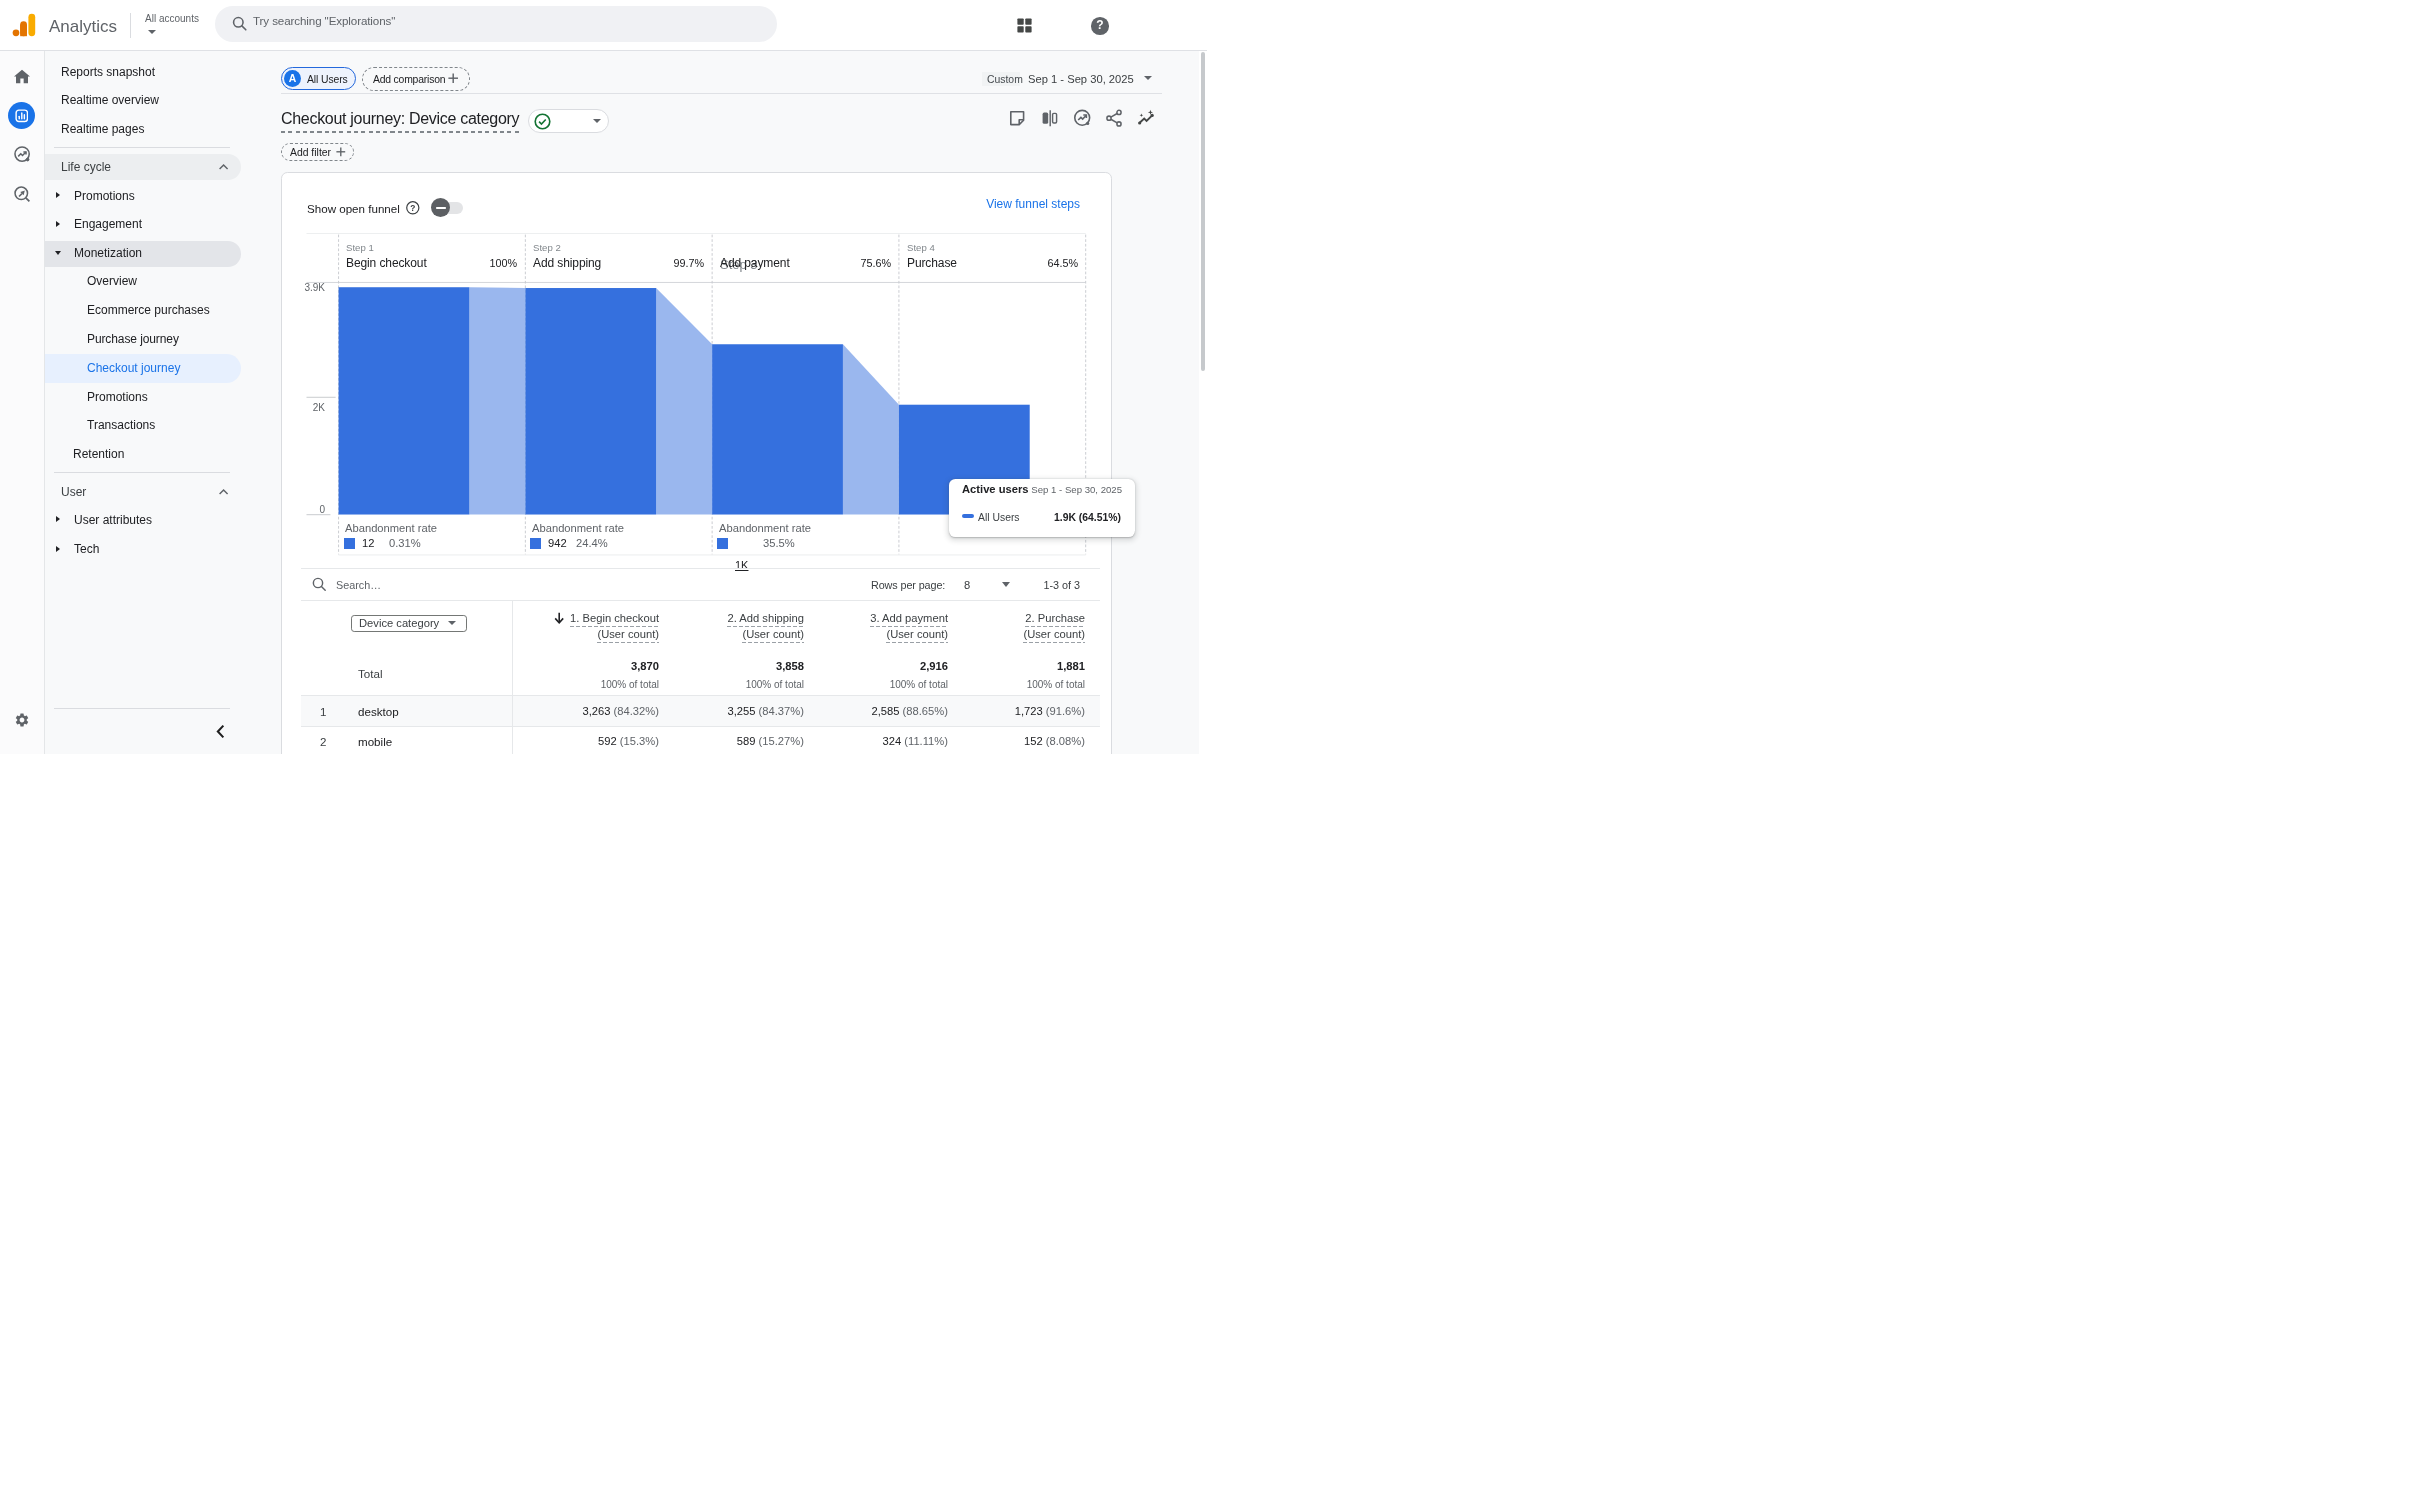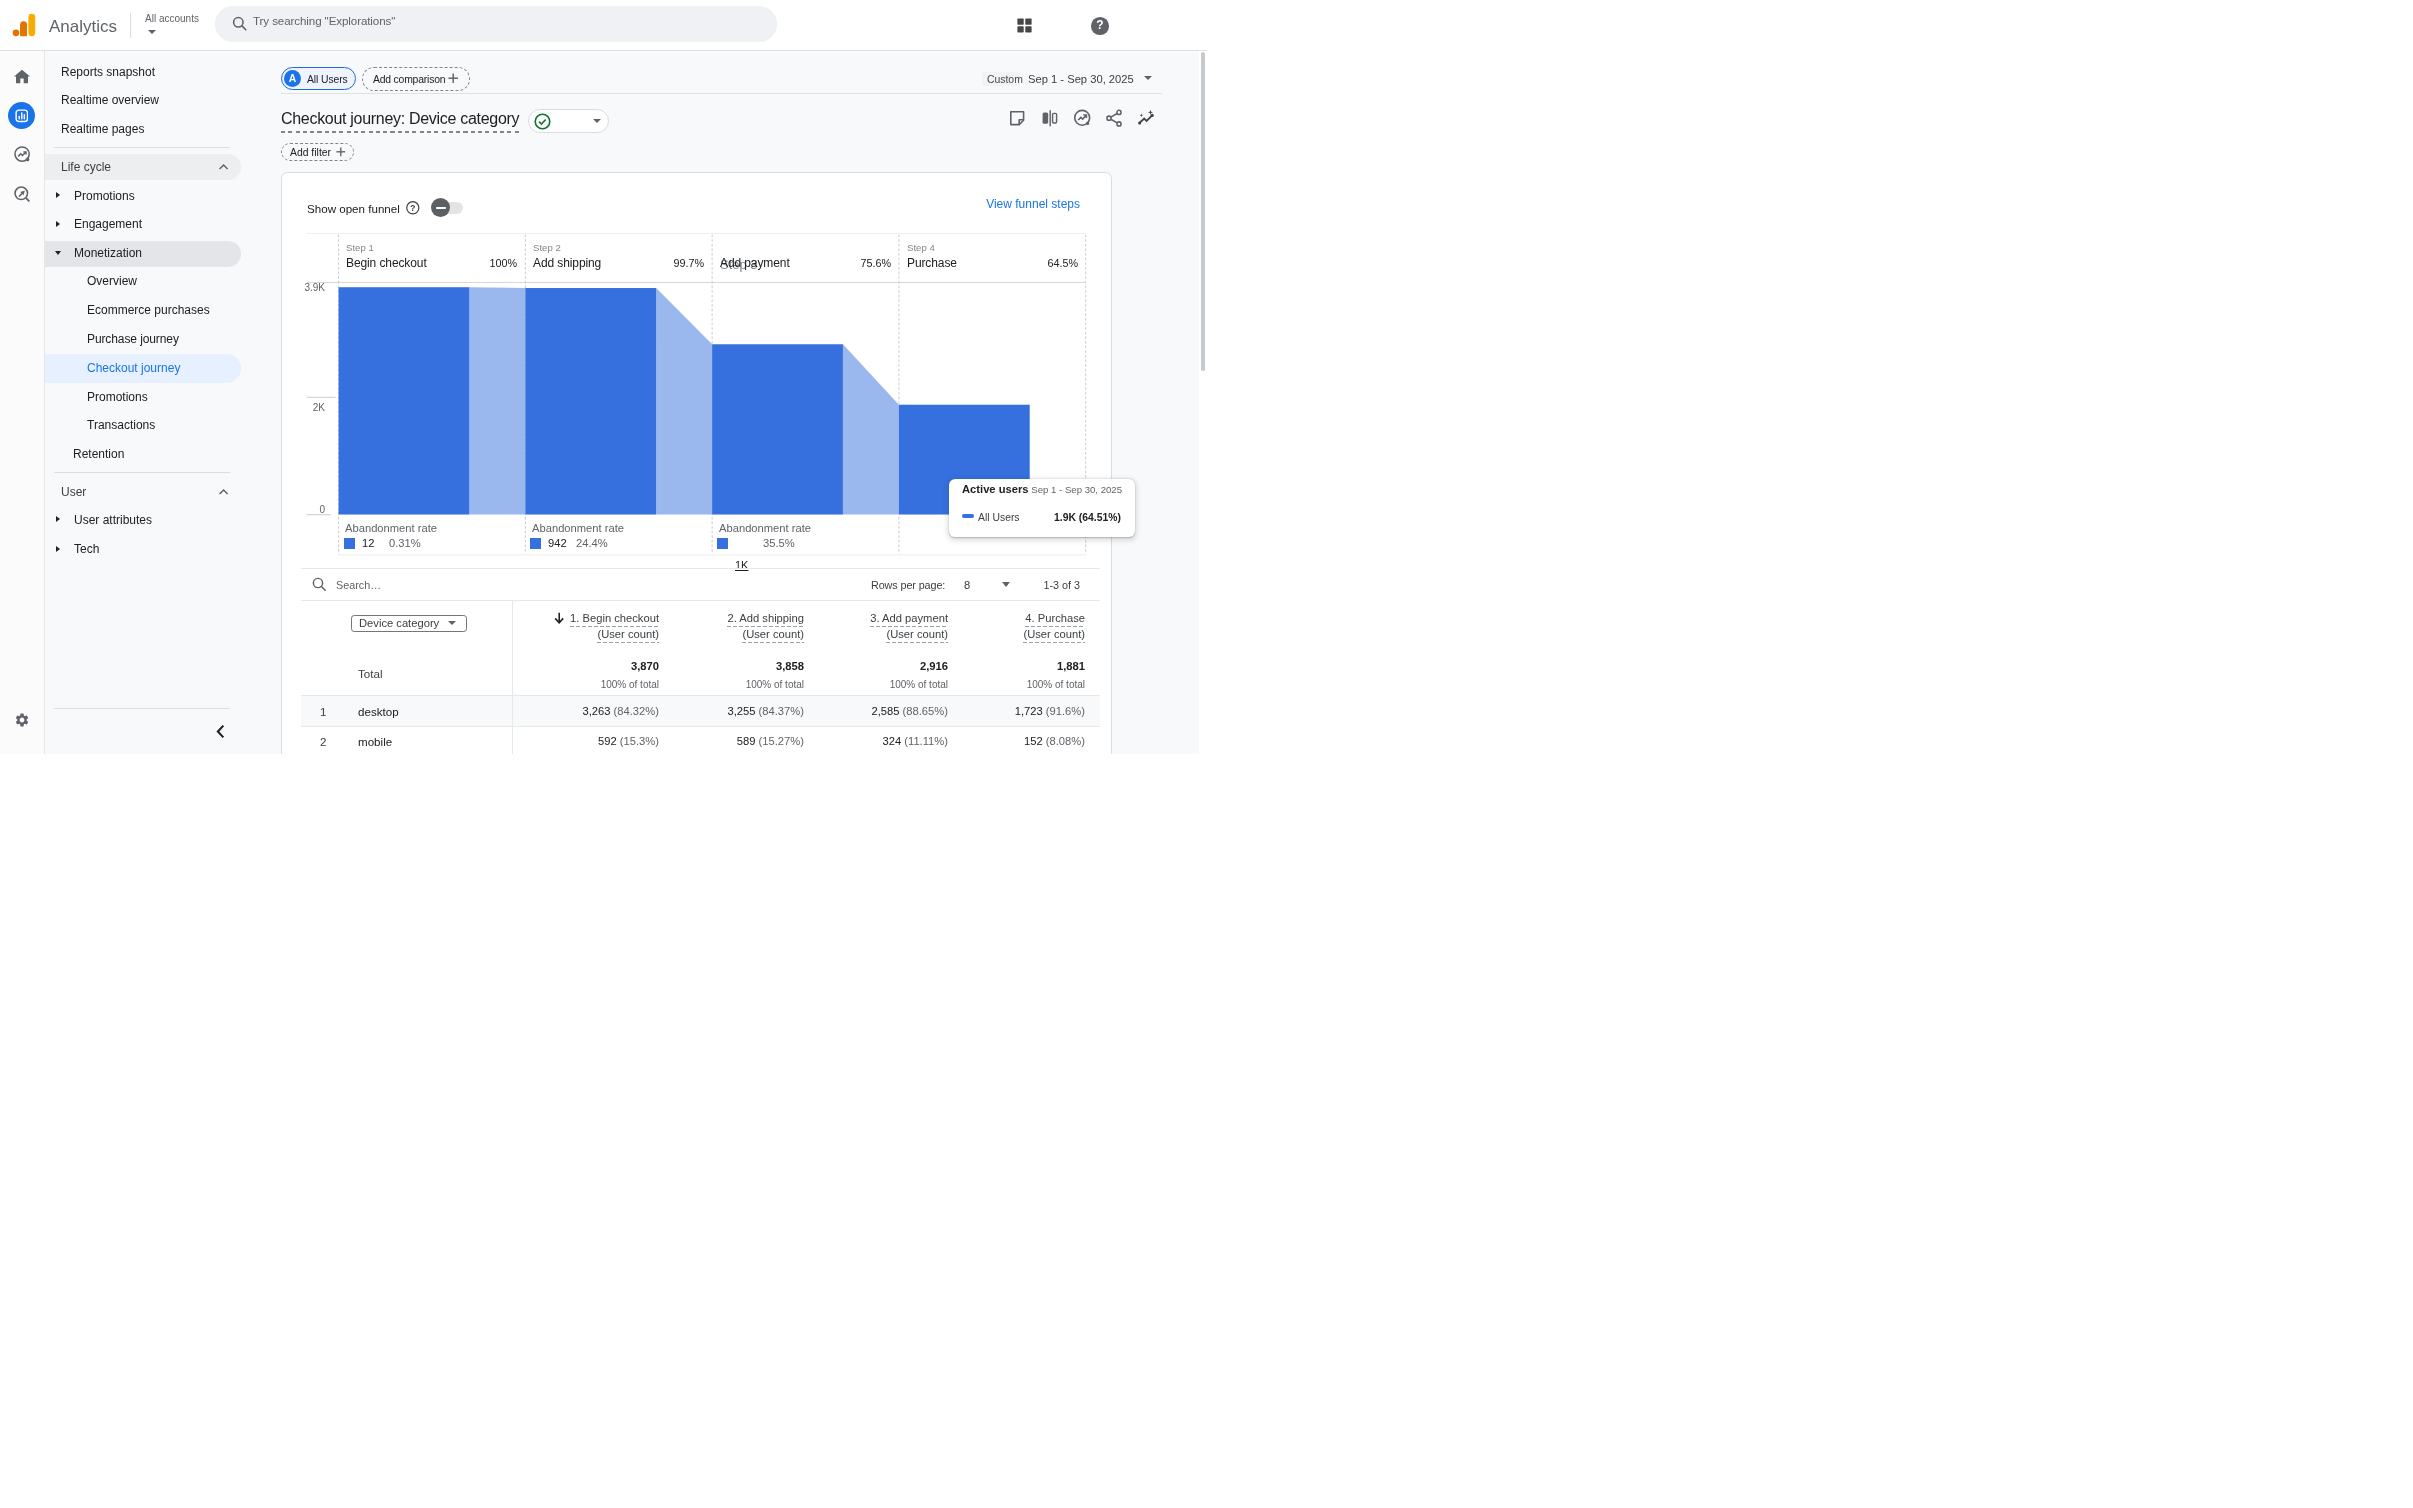--- a/index.html
+++ b/index.html
@@ -257,21 +257,21 @@
 <svg class="abs" style="left:554px;top:612px;" width="10.4" height="12" viewBox="0 0 13 15">
       <line x1="6.5" y1="1" x2="6.5" y2="12.5" stroke="#202124" stroke-width="2"></line>
       <path d="M1.5 8 l5 5.5 5-5.5" fill="none" stroke="#202124" stroke-width="2"></path>
     </svg>
 <div class="abs nw r" style="right:548px;top:618px;font-size:11.2px;font-weight:500;color:#3c4043;transform:translateY(-50%);"><span class="hdash">1. Begin checkout</span></div>
 <div class="abs nw r" style="right:548px;top:634px;font-size:11.2px;font-weight:500;color:#3c4043;transform:translateY(-50%);"><span class="hdash">(User count)</span></div>
 <div class="abs nw r" style="right:403px;top:618px;font-size:11.2px;font-weight:500;color:#3c4043;transform:translateY(-50%);"><span class="hdash">2. Add shipping</span></div>
 <div class="abs nw r" style="right:403px;top:634px;font-size:11.2px;font-weight:500;color:#3c4043;transform:translateY(-50%);"><span class="hdash">(User count)</span></div>
 <div class="abs nw r" style="right:259px;top:618px;font-size:11.2px;font-weight:500;color:#3c4043;transform:translateY(-50%);"><span class="hdash">3. Add payment</span></div>
 <div class="abs nw r" style="right:259px;top:634px;font-size:11.2px;font-weight:500;color:#3c4043;transform:translateY(-50%);"><span class="hdash">(User count)</span></div>
-<div class="abs nw r" style="right:122px;top:618px;font-size:11.2px;font-weight:500;color:#3c4043;transform:translateY(-50%);"><span class="hdash">4. Purchase</span></div>
+<div class="abs nw r" style="right:122px;top:618px;font-size:11.2px;font-weight:500;color:#3c4043;transform:translateY(-50%);"><span class="hdash">2. Purchase</span></div>
 <div class="abs nw r" style="right:122px;top:634px;font-size:11.2px;font-weight:500;color:#3c4043;transform:translateY(-50%);"><span class="hdash">(User count)</span></div>
 
 <div class="abs nw" style="left:358px;top:673px;font-size:11.6px;color:#3c4043;transform:translateY(-50%);">Total</div>
 <div class="abs nw r" style="right:548px;top:666px;font-size:11.2px;font-weight:bold;color:#202124;transform:translateY(-50%);">3,870</div>
 <div class="abs nw r" style="right:403px;top:666px;font-size:11.2px;font-weight:bold;color:#202124;transform:translateY(-50%);">3,858</div>
 <div class="abs nw r" style="right:259px;top:666px;font-size:11.2px;font-weight:bold;color:#202124;transform:translateY(-50%);">2,916</div>
 <div class="abs nw r" style="right:122px;top:666px;font-size:11.2px;font-weight:bold;color:#202124;transform:translateY(-50%);">1,881</div>
 <div class="abs nw r" style="right:548px;top:684px;font-size:10px;color:#5f6368;transform:translateY(-50%);">100% of total</div>
 <div class="abs nw r" style="right:403px;top:684px;font-size:10px;color:#5f6368;transform:translateY(-50%);">100% of total</div>
 <div class="abs nw r" style="right:259px;top:684px;font-size:10px;color:#5f6368;transform:translateY(-50%);">100% of total</div>

